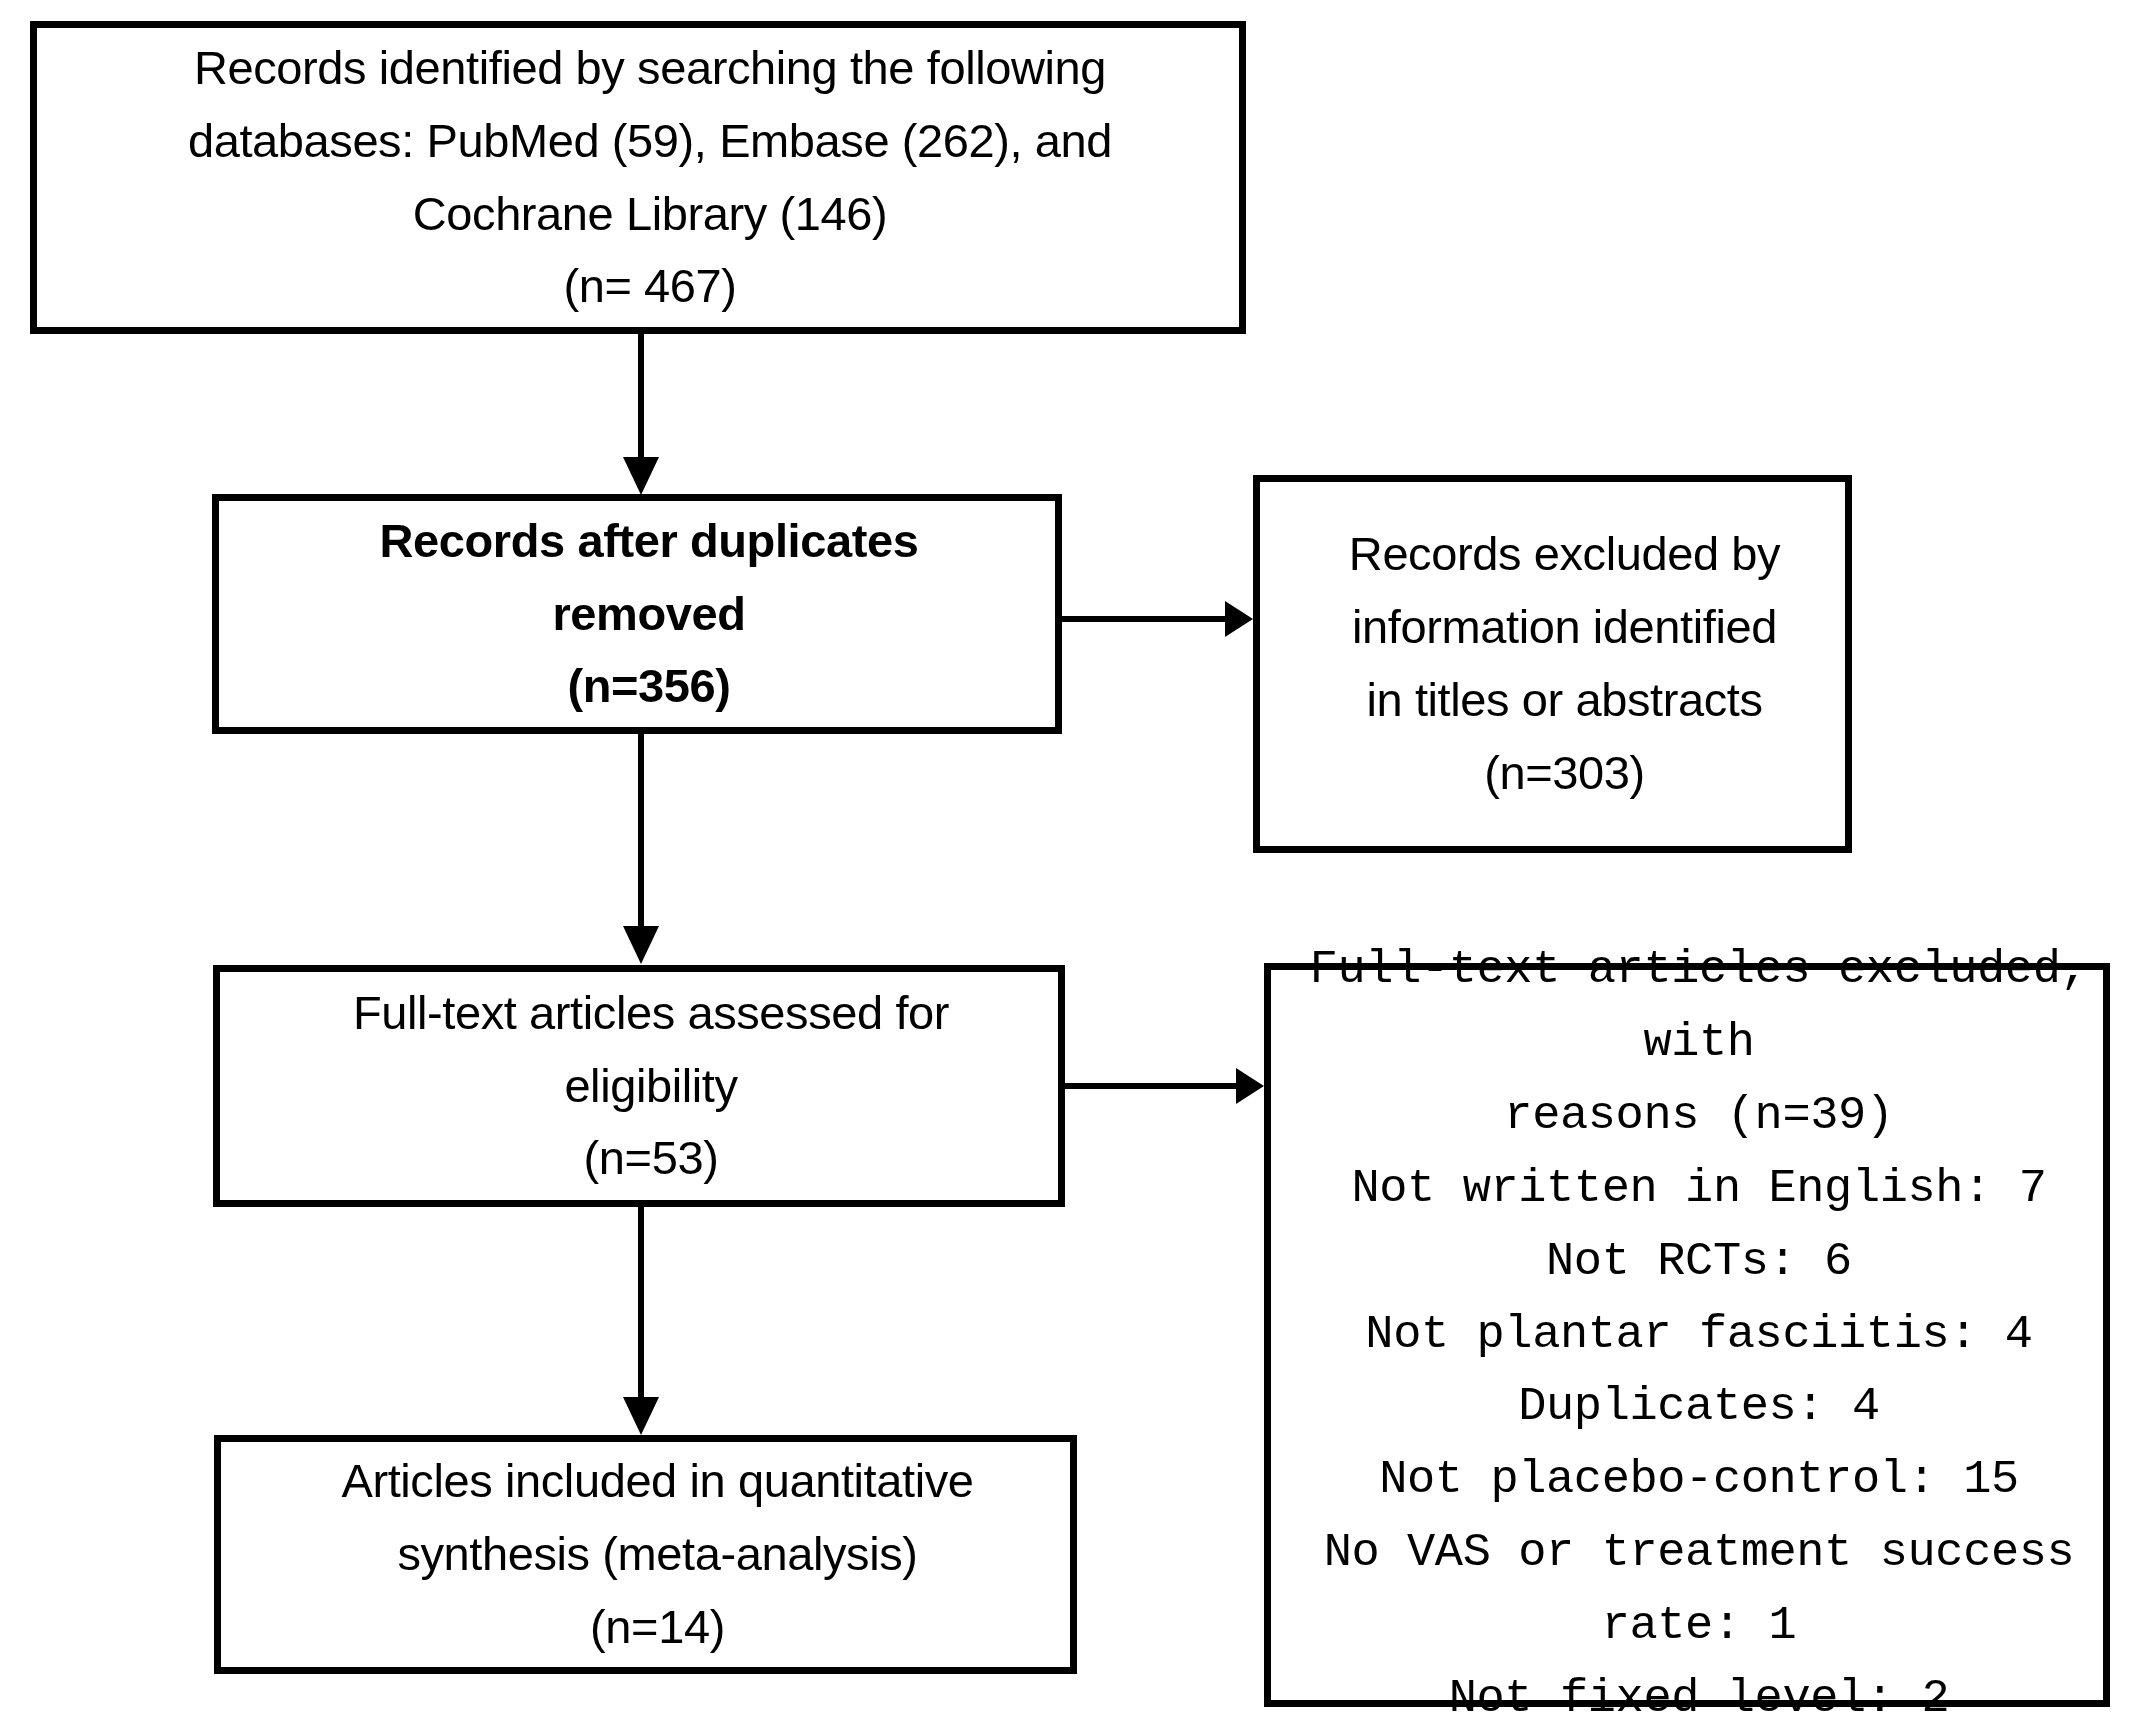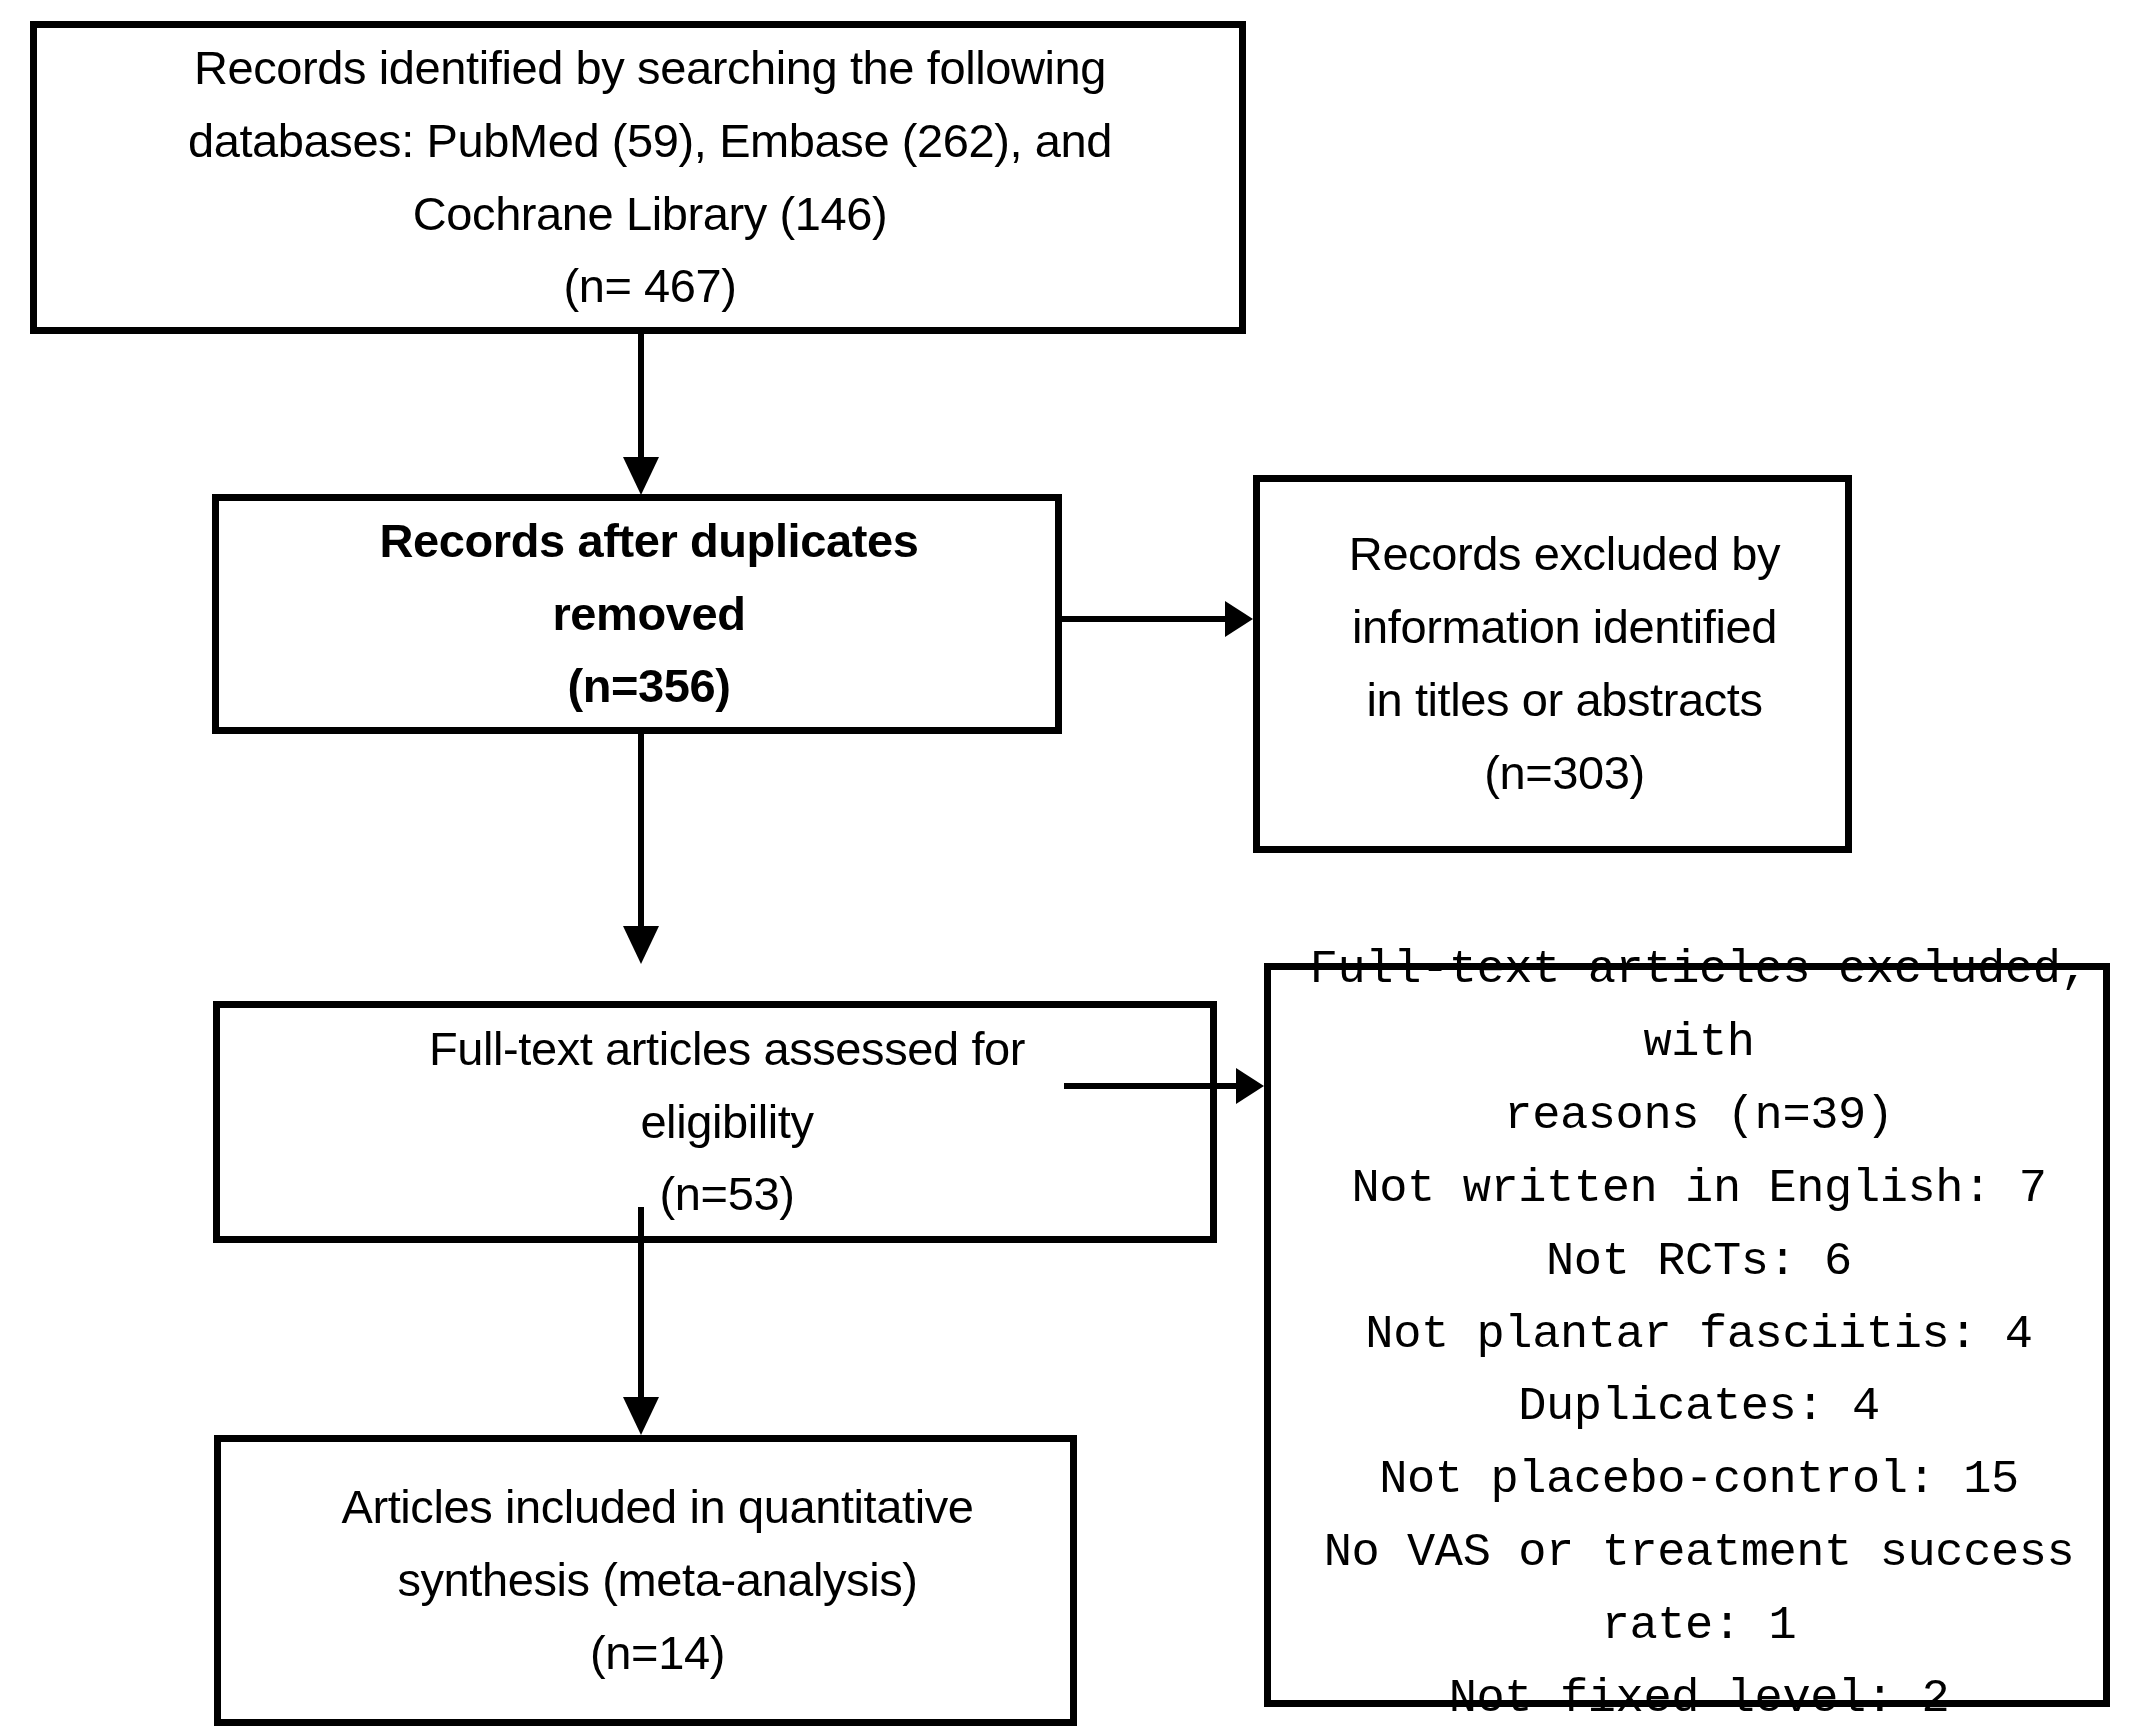--- a/index.html
+++ b/index.html
@@ -31,23 +31,23 @@
     font-size: 47px;
     line-height: 1.55;
     letter-spacing: -0.4px;
     color: #000000;
     width: 100%;
   }
   
   #box-identification   { left: 30px;   top: 21px;   width: 1216px; height: 313px; }
   #box-dedup            { left: 212px;  top: 494px;  width: 850px; height: 240px; font-weight: bold; }
   #box-title-abstract   { left: 1253px; top: 475px;  width: 599px;  height: 378px; }
-  #box-fulltext         { left: 213px;  top: 965px; width: 1004px; height: 242px; margin-top: 36px; }
+  #box-fulltext         { left: 213px;  top: 965px; width: 852px; height: 242px; }
   #box-fulltext-excl    { left: 1264px; top: 963px; width: 846px; height: 744px; font-family: Liberation Mono, monospace; }
-  #box-included         { left: 214px;  top: 1435px; width: 863px; height: 291px; }
+  #box-included         { left: 214px;  top: 1435px; width: 863px; height: 239px; }
 
   
   .shaft-v {
     position: absolute;
     width: 6px;
     background: #000000;
   }
   .shaft-h {
     position: absolute;
     height: 6px;

